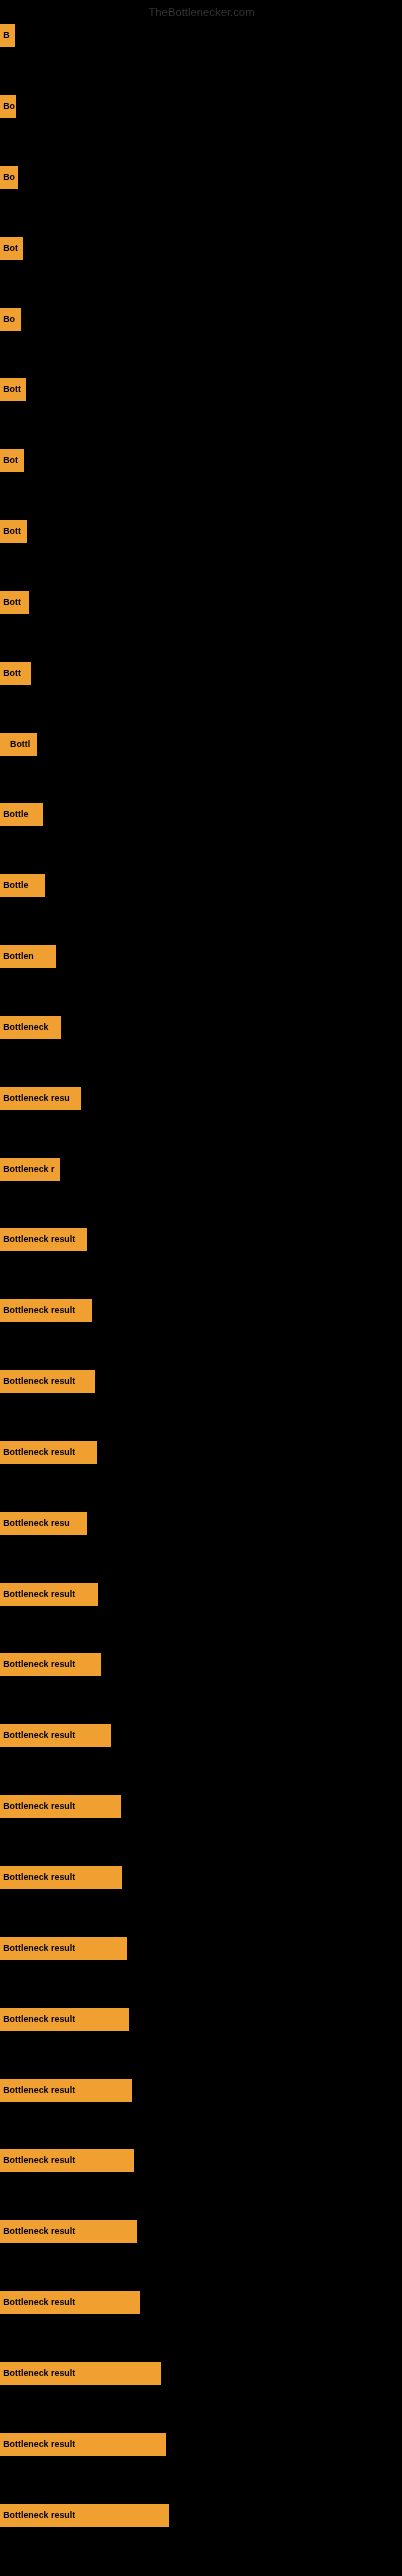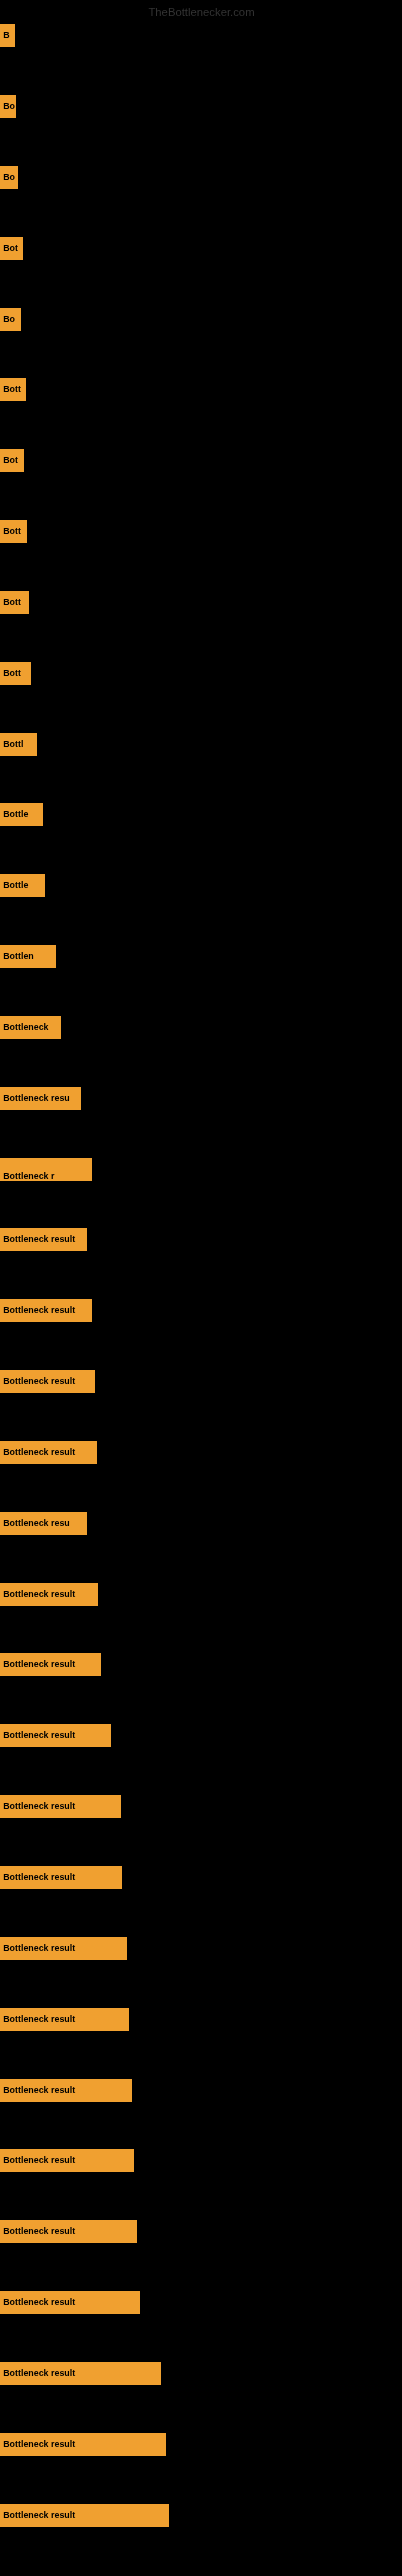--- a/index.html
+++ b/index.html
@@ -92,21 +92,21 @@
       <div class="bar" style="width: 29px;">
         <span class="bar-label">Bott</span>
       </div>
     </div>
     <div class="bar-container" style="top: 662px; left: 0px;">
       <div class="bar" style="width: 31px;">
         <span class="bar-label">Bott</span>
       </div>
     </div>
     <div class="bar-container" style="top: 733px; left: 0px;">
-      <div class="bar" style="width: 37px;">
+      <div class="bar" style="width: 37px; justify-content: center;">
         <span class="bar-label">Bottl</span>
       </div>
     </div>
     <div class="bar-container" style="top: 803px; left: 0px;">
       <div class="bar" style="width: 43px;">
         <span class="bar-label">Bottle</span>
       </div>
     </div>
     <div class="bar-container" style="top: 874px; left: 0px;">
       <div class="bar" style="width: 45px;">
@@ -122,21 +122,21 @@
       <div class="bar" style="width: 61px;">
         <span class="bar-label">Bottleneck</span>
       </div>
     </div>
     <div class="bar-container" style="top: 1087px; left: 0px;">
       <div class="bar" style="width: 81px;">
         <span class="bar-label">Bottleneck resu</span>
       </div>
     </div>
     <div class="bar-container" style="top: 1158px; left: 0px;">
-      <div class="bar" style="width: 92px; align-items: flex-end;">
+      <div class="bar" style="width: 60px;">
         <span class="bar-label">Bottleneck r</span>
       </div>
     </div>
     <div class="bar-container" style="top: 1228px; left: 0px;">
       <div class="bar" style="width: 87px;">
         <span class="bar-label">Bottleneck result</span>
       </div>
     </div>
     <div class="bar-container" style="top: 1299px; left: 0px;">
       <div class="bar" style="width: 92px;">

